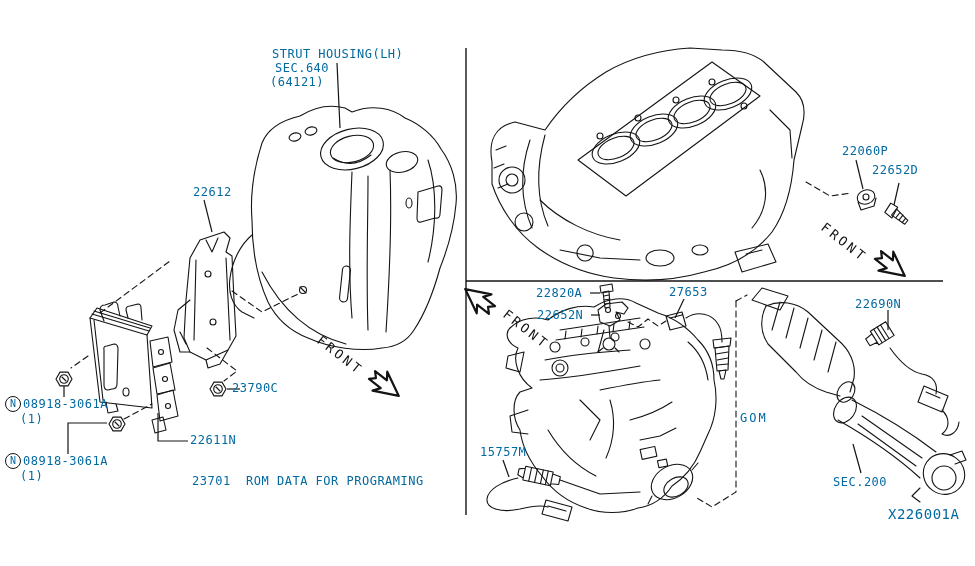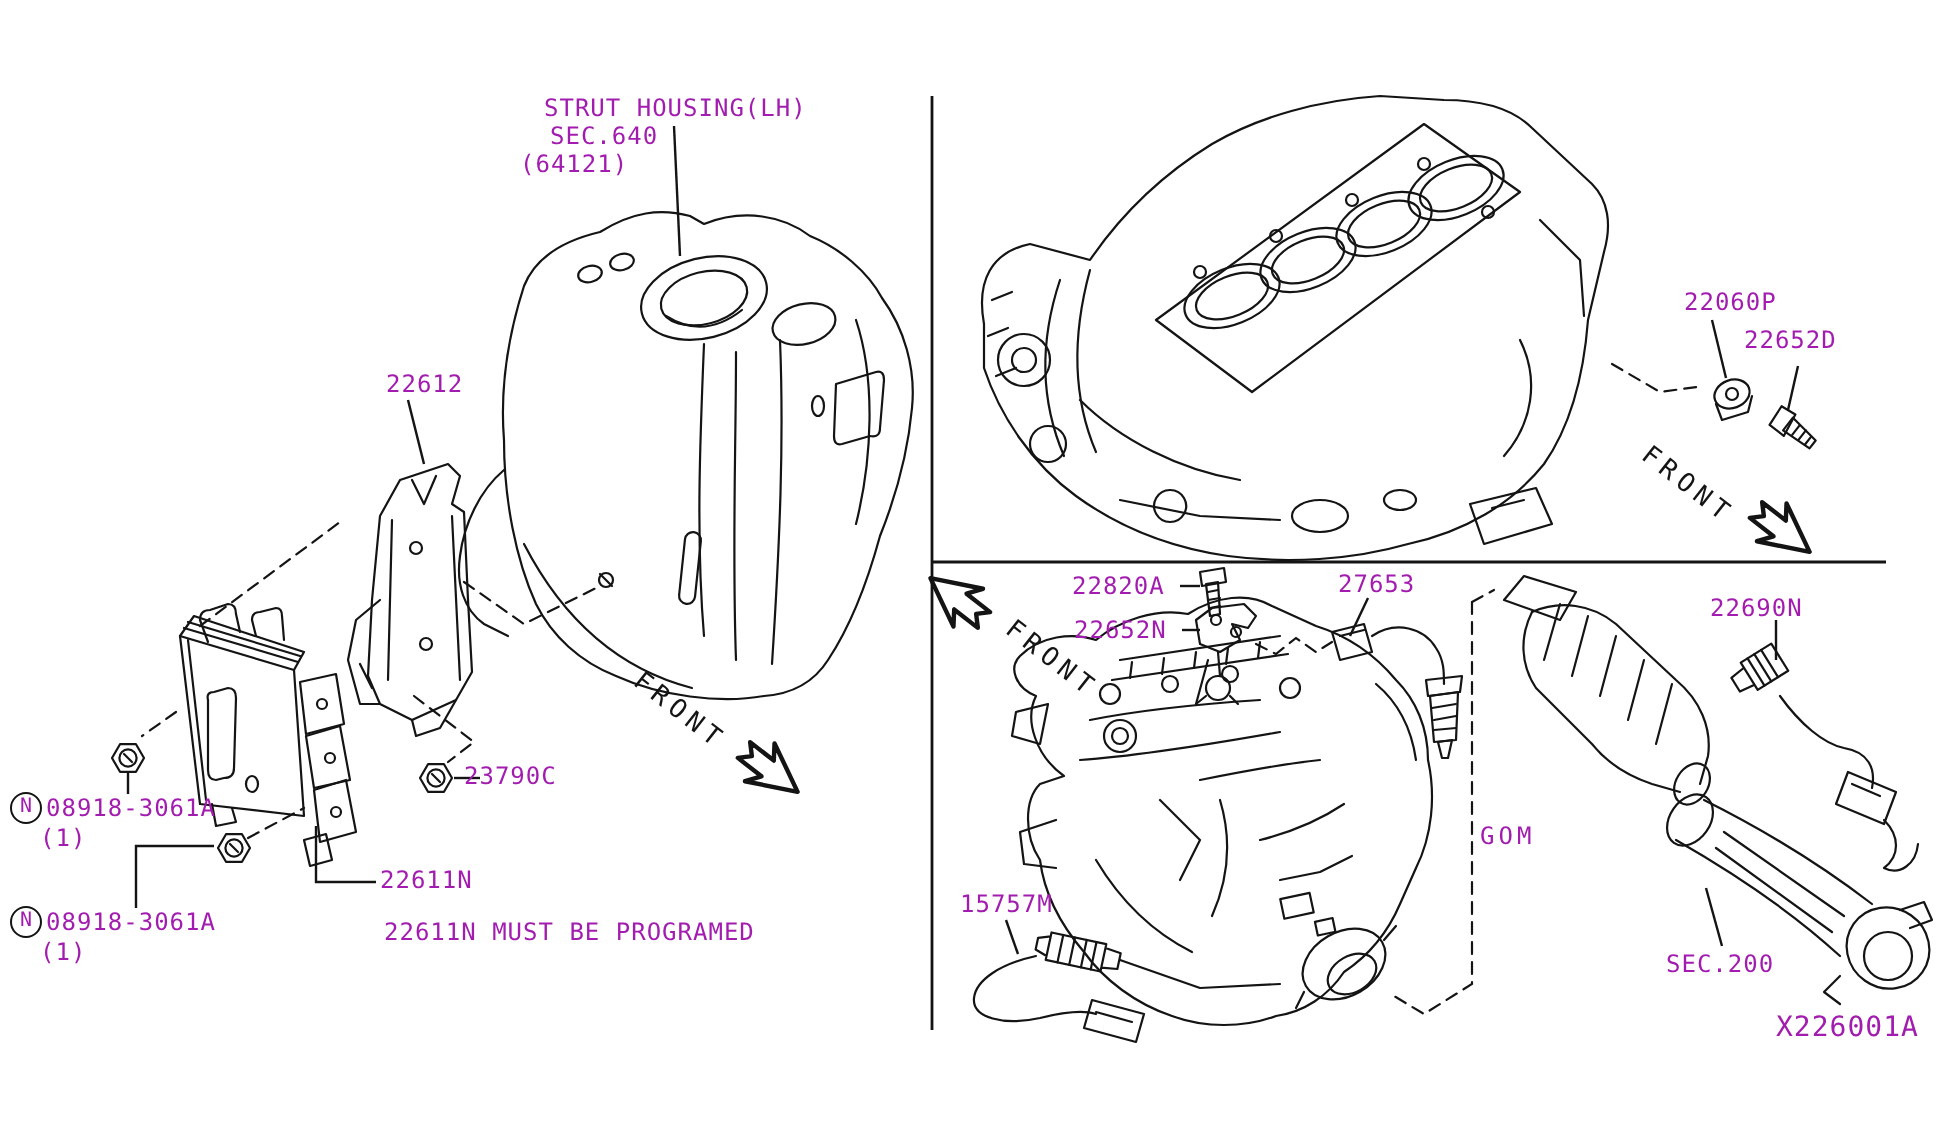--- a/index.html
+++ b/index.html
@@ -5,21 +5,21 @@
   html,body{margin:0;padding:0;background:#e8e8e8;}
   #stage{position:relative;width:975px;height:566px;background:#ffffff;overflow:hidden;
          font-family:"DejaVu Sans Mono",monospace;}
   svg{position:absolute;left:0;top:0;}
   .art{stroke:#141414;fill:none;stroke-width:1.1;stroke-linecap:round;stroke-linejoin:round;}
   .dash{stroke:#141414;fill:none;stroke-width:1.1;stroke-dasharray:6 4;stroke-linecap:round;}
   .lead{stroke:#141414;fill:none;stroke-width:1.2;}
   .divider{stroke:#141414;stroke-width:1.4;}
   .arrow{fill:#ffffff;stroke:#141414;stroke-width:2.2;stroke-linejoin:round;}
   .front-txt{font:13px "DejaVu Sans Mono",monospace;letter-spacing:3px;fill:#141414;}
-  .lbl{position:absolute;font:12px "DejaVu Sans Mono",monospace;color:#a21caf;
+  .lbl{position:absolute;font:12px "DejaVu Sans Mono",monospace;color:#0369a1;
        letter-spacing:.5px;white-space:pre;line-height:1;}
   .lbl.big{font-size:14px;}
   .nutrow{display:flex;align-items:center;}
   .circle-n{display:inline-flex;width:14px;height:14px;border:1.4px solid #141414;border-radius:50%;
             align-items:center;justify-content:center;font-size:10px;letter-spacing:0;
             margin-right:2px;flex:0 0 auto;}
 </style>
 </head>
 <body>
 
@@ -277,39 +277,39 @@
     <text class="front-txt" transform="translate(820,229) rotate(38)">FRONT</text>
   </g>
   <g>
     <path class="arrow" transform="translate(492,310) rotate(218)" d="M0,-5 L15,-5 L10,-12 L34,0 L10,12 L15,5 L0,5 L5,0 Z"></path>
     <text class="front-txt" transform="translate(502,316) rotate(38)">FRONT</text>
   </g>
 </svg>
 
 <div class="lbl" style="left:272px;top:48px">STRUT HOUSING(LH)</div>
 <div class="lbl" style="left:275px;top:62px">SEC.640</div>
-<div class="lbl" style="left:260px;top:76px">(64121)</div>
+<div class="lbl" style="left:270px;top:76px">(64121)</div>
 
 <div class="lbl" style="left:193px;top:186px">22612</div>
 
 <div class="lbl nutrow" style="left:5px;top:396px">
   <span class="circle-n">N</span>
   <span>08918-3061A</span>
 </div>
 <div class="lbl" style="left:20px;top:413px">(1)</div>
 
 <div class="lbl nutrow" style="left:5px;top:453px">
   <span class="circle-n">N</span>
   <span>08918-3061A</span>
 </div>
 <div class="lbl" style="left:20px;top:470px">(1)</div>
 
 <div class="lbl" style="left:232px;top:382px">23790C</div>
 <div class="lbl" style="left:190px;top:434px">22611N</div>
-<div class="lbl" style="left:192px;top:460px">22611N MUST BE PROGRAMED</div>
+<div class="lbl" style="left:192px;top:475px">23701  ROM DATA FOR PROGRAMING</div>
 
 <div class="lbl" style="left:842px;top:145px">22060P</div>
 <div class="lbl" style="left:872px;top:164px">22652D</div>
 
 <div class="lbl" style="left:536px;top:287px">22820A</div>
 <div class="lbl" style="left:537px;top:309px">22652N</div>
 <div class="lbl" style="left:669px;top:286px">27653</div>
 <div class="lbl" style="left:855px;top:298px">22690N</div>
 <div class="lbl" style="left:740px;top:412px;letter-spacing:2px">GOM</div>
 <div class="lbl" style="left:480px;top:446px">15757M</div>

